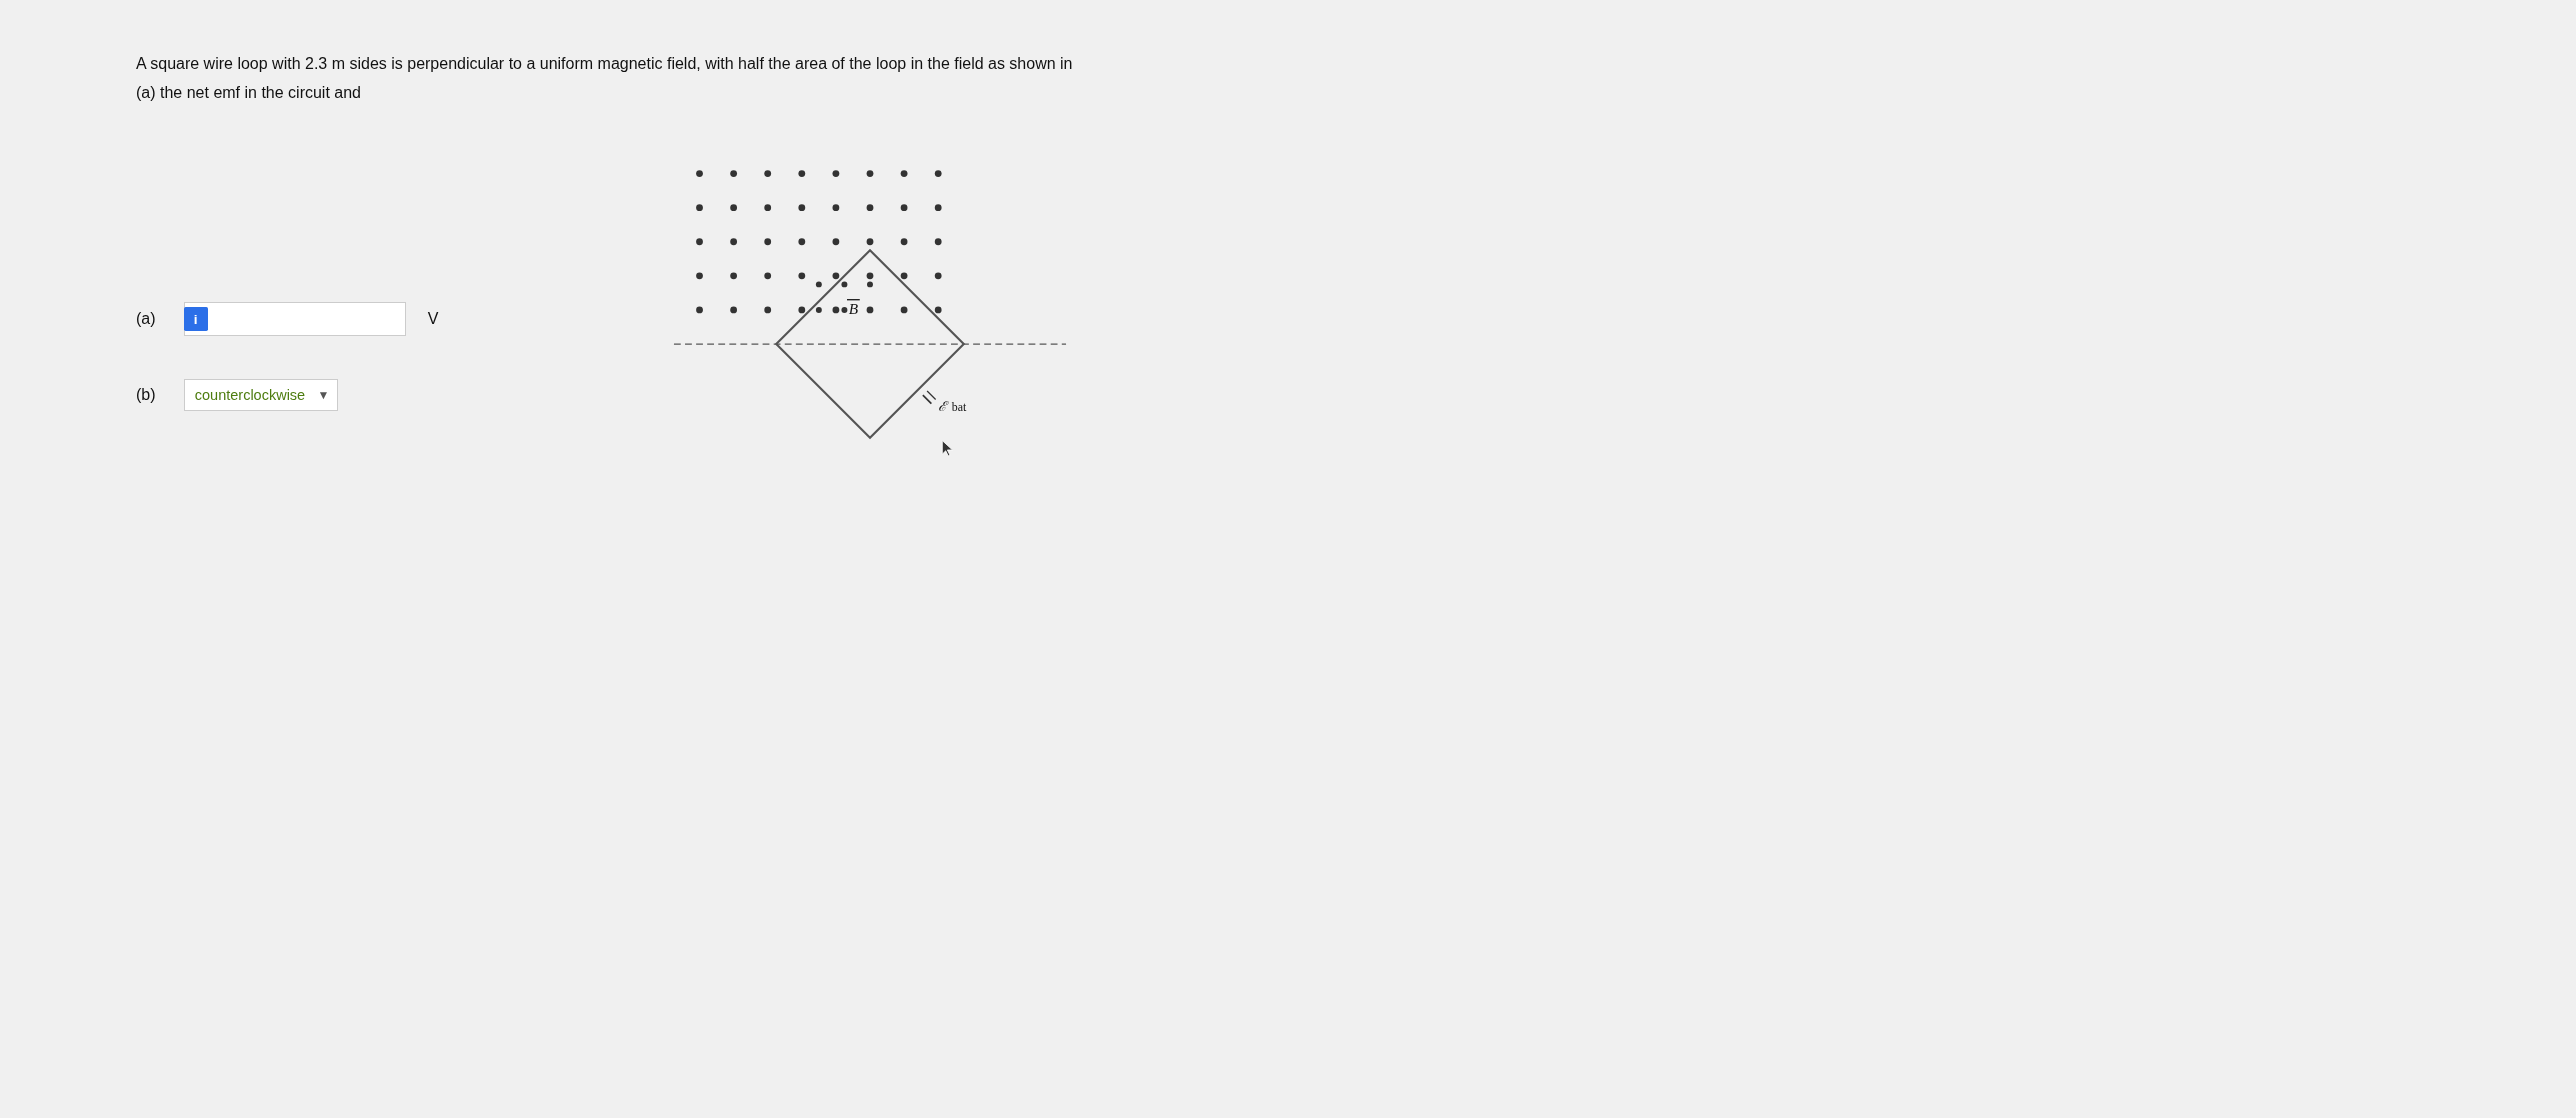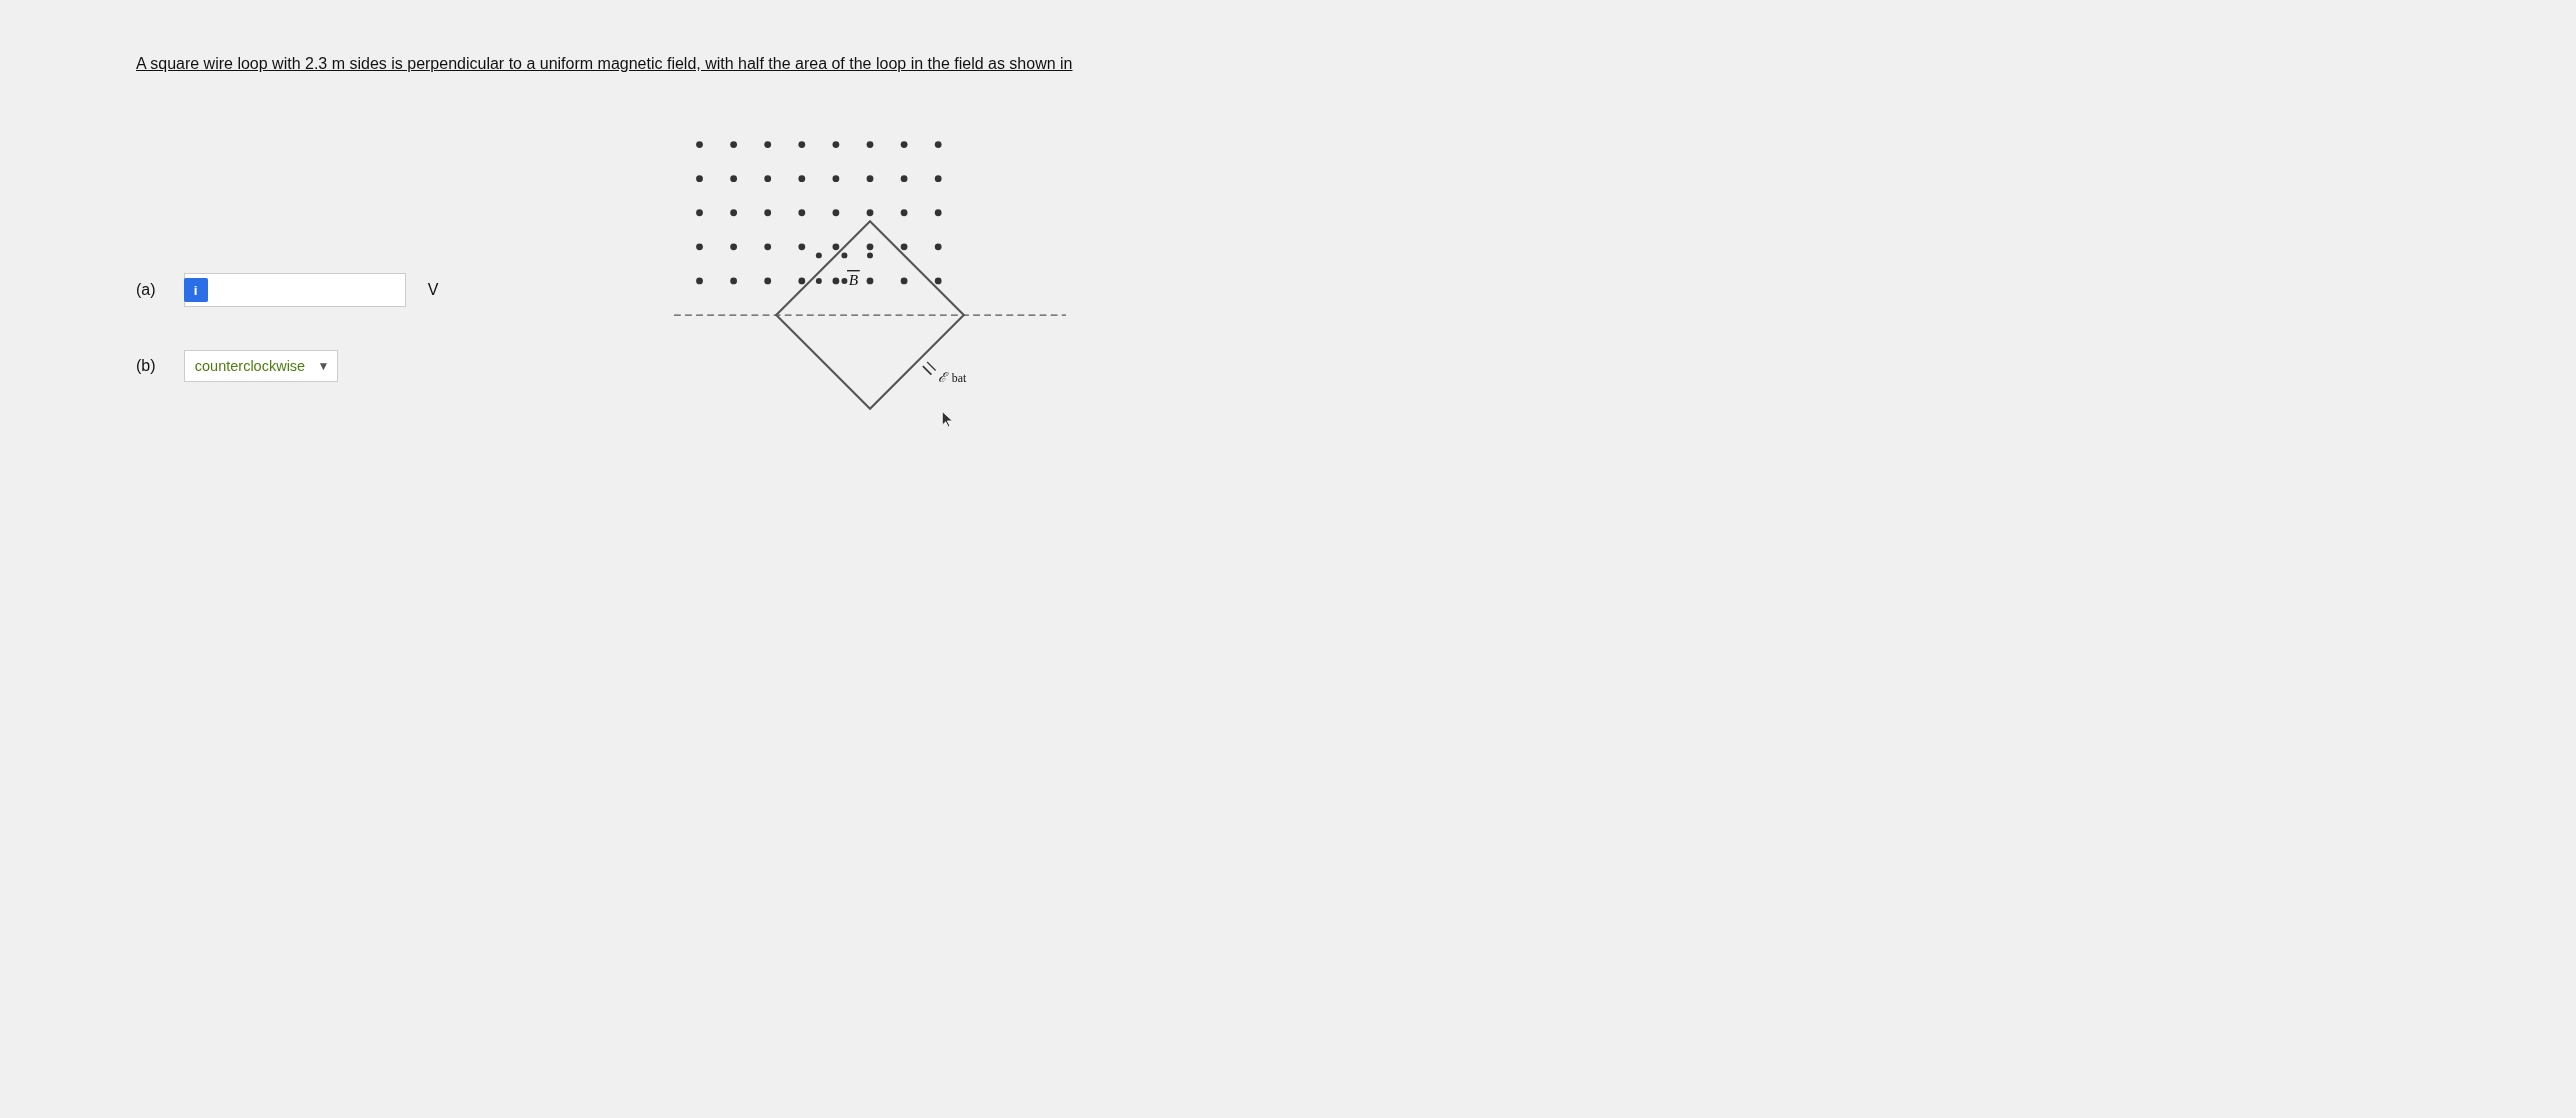--- a/index.html
+++ b/index.html
@@ -25,21 +25,20 @@
     .problem-text {
       max-width: 1024px;
       line-height: 1.6;
       color: #111;
       font-size: 16px;
       margin-bottom: 25.6px;
     }
 
     .problem-text p {
       margin-bottom: 3.4px;
-      text-decoration: underline;
     }
 
     .content-area {
       display: flex;
       flex-direction: row;
       align-items: flex-start;
       margin-top: 8.5px;
     }
 
     .answers-column {
@@ -152,20 +151,21 @@
       pointer-events: none;
     }
   </style>
 </head>
 <body>
 
 <div class="page-container">
 
   <div class="problem-text">
     <p>A square wire loop with 2.3 m sides is perpendicular to a uniform magnetic field, with half the area of the loop in the field as shown in</p>
+    <p>(a) the net emf in the circuit and</p>
   </div>
 
   <div class="content-area">
 
     <div class="answers-column">
 
       <div class="answer-row">
         <span class="answer-label">(a)</span>
         <div class="answer-input-wrapper">
           <span class="info-badge">i</span>

